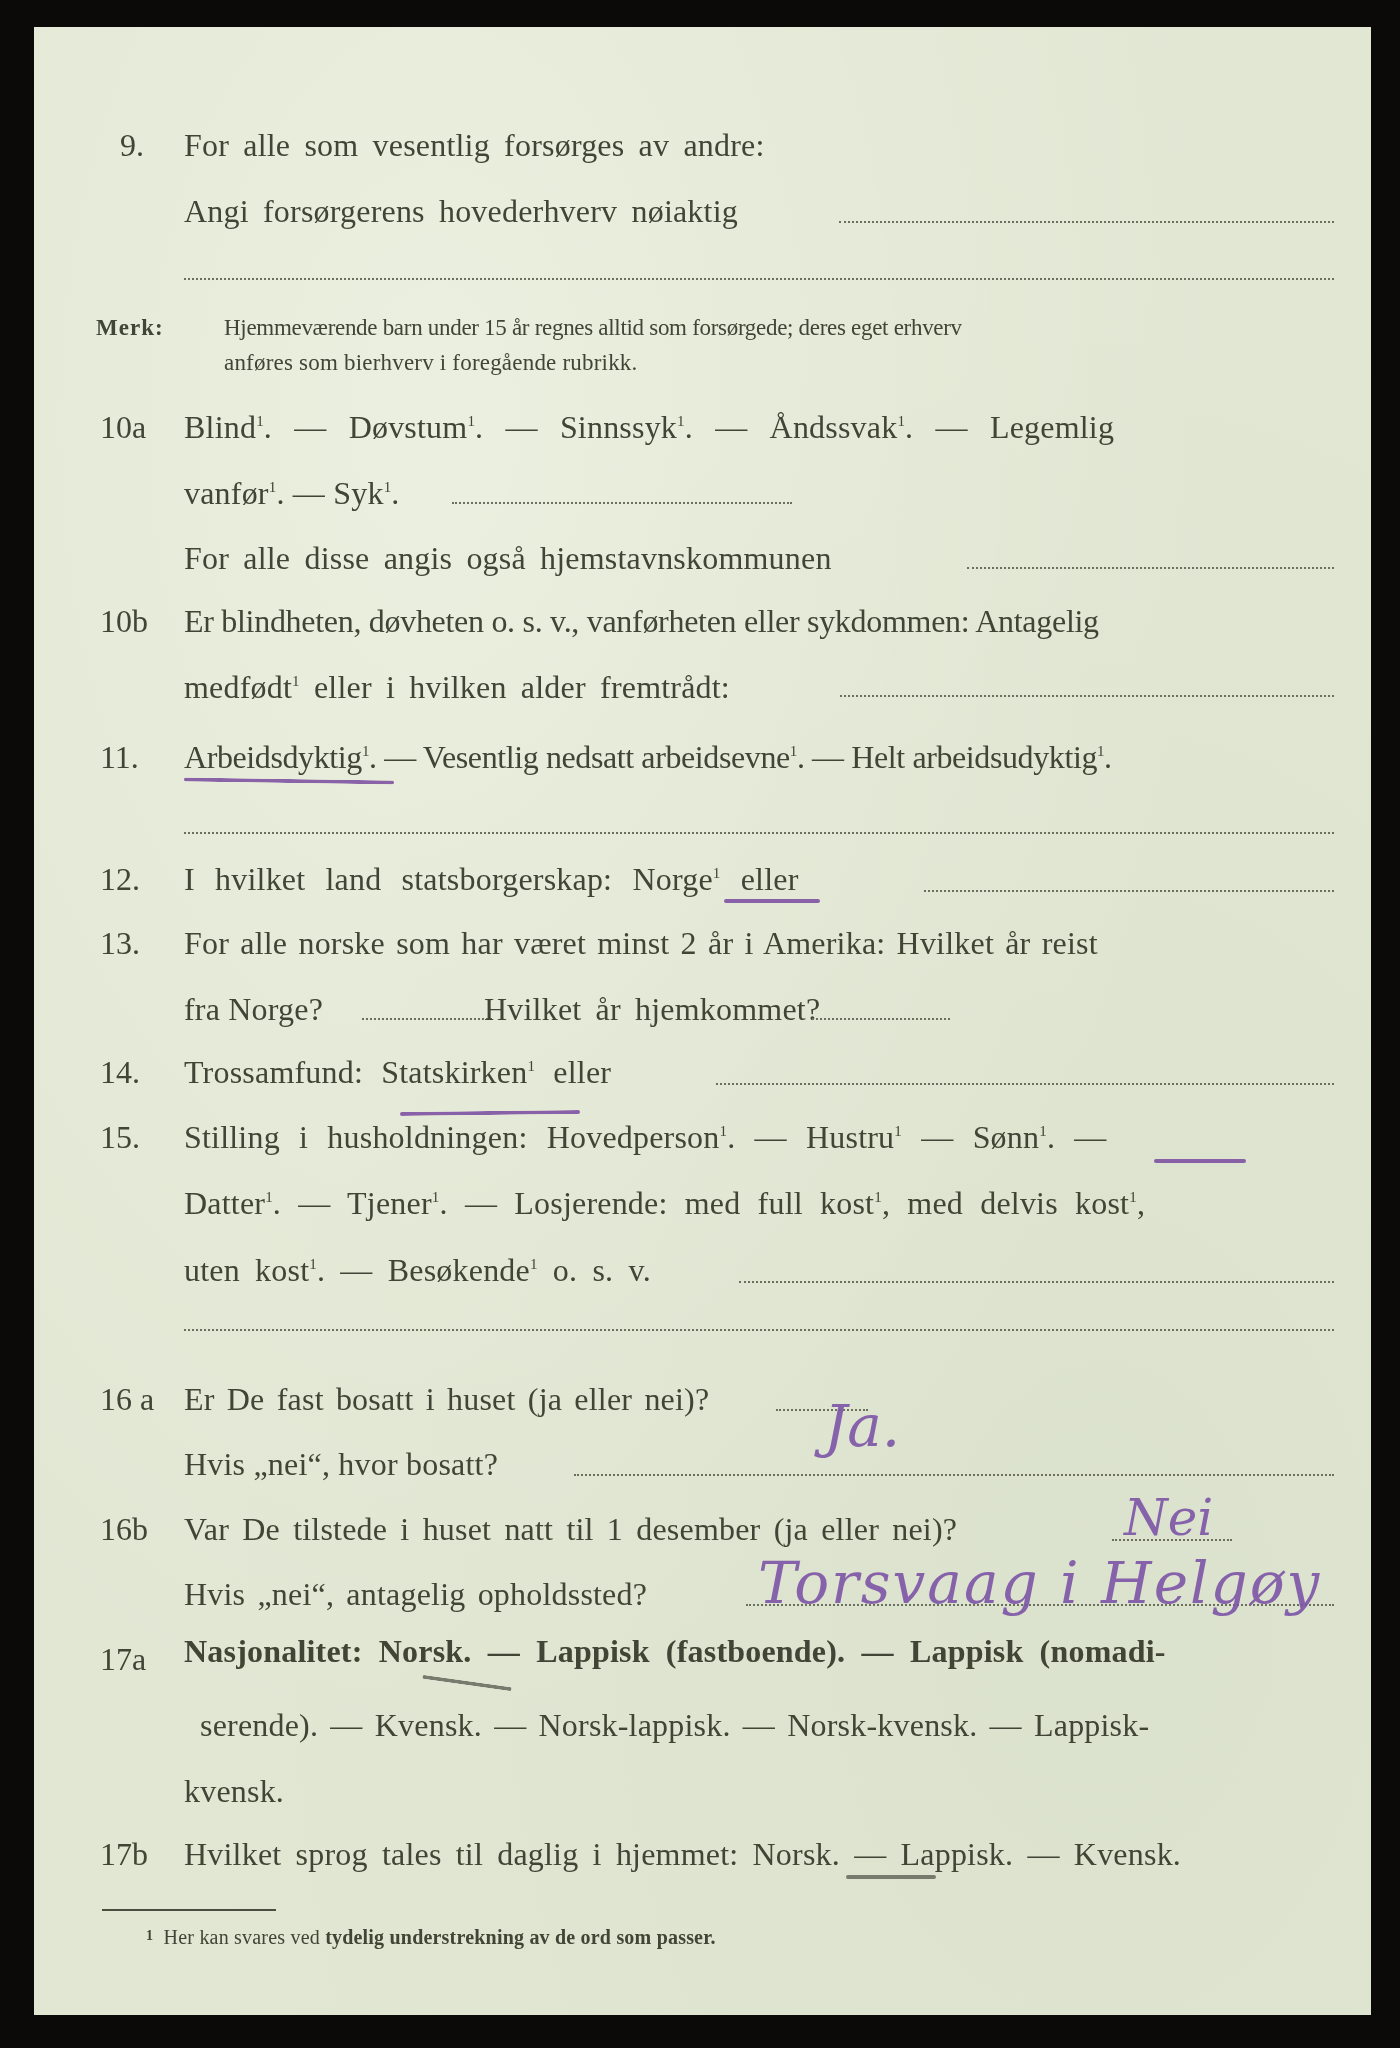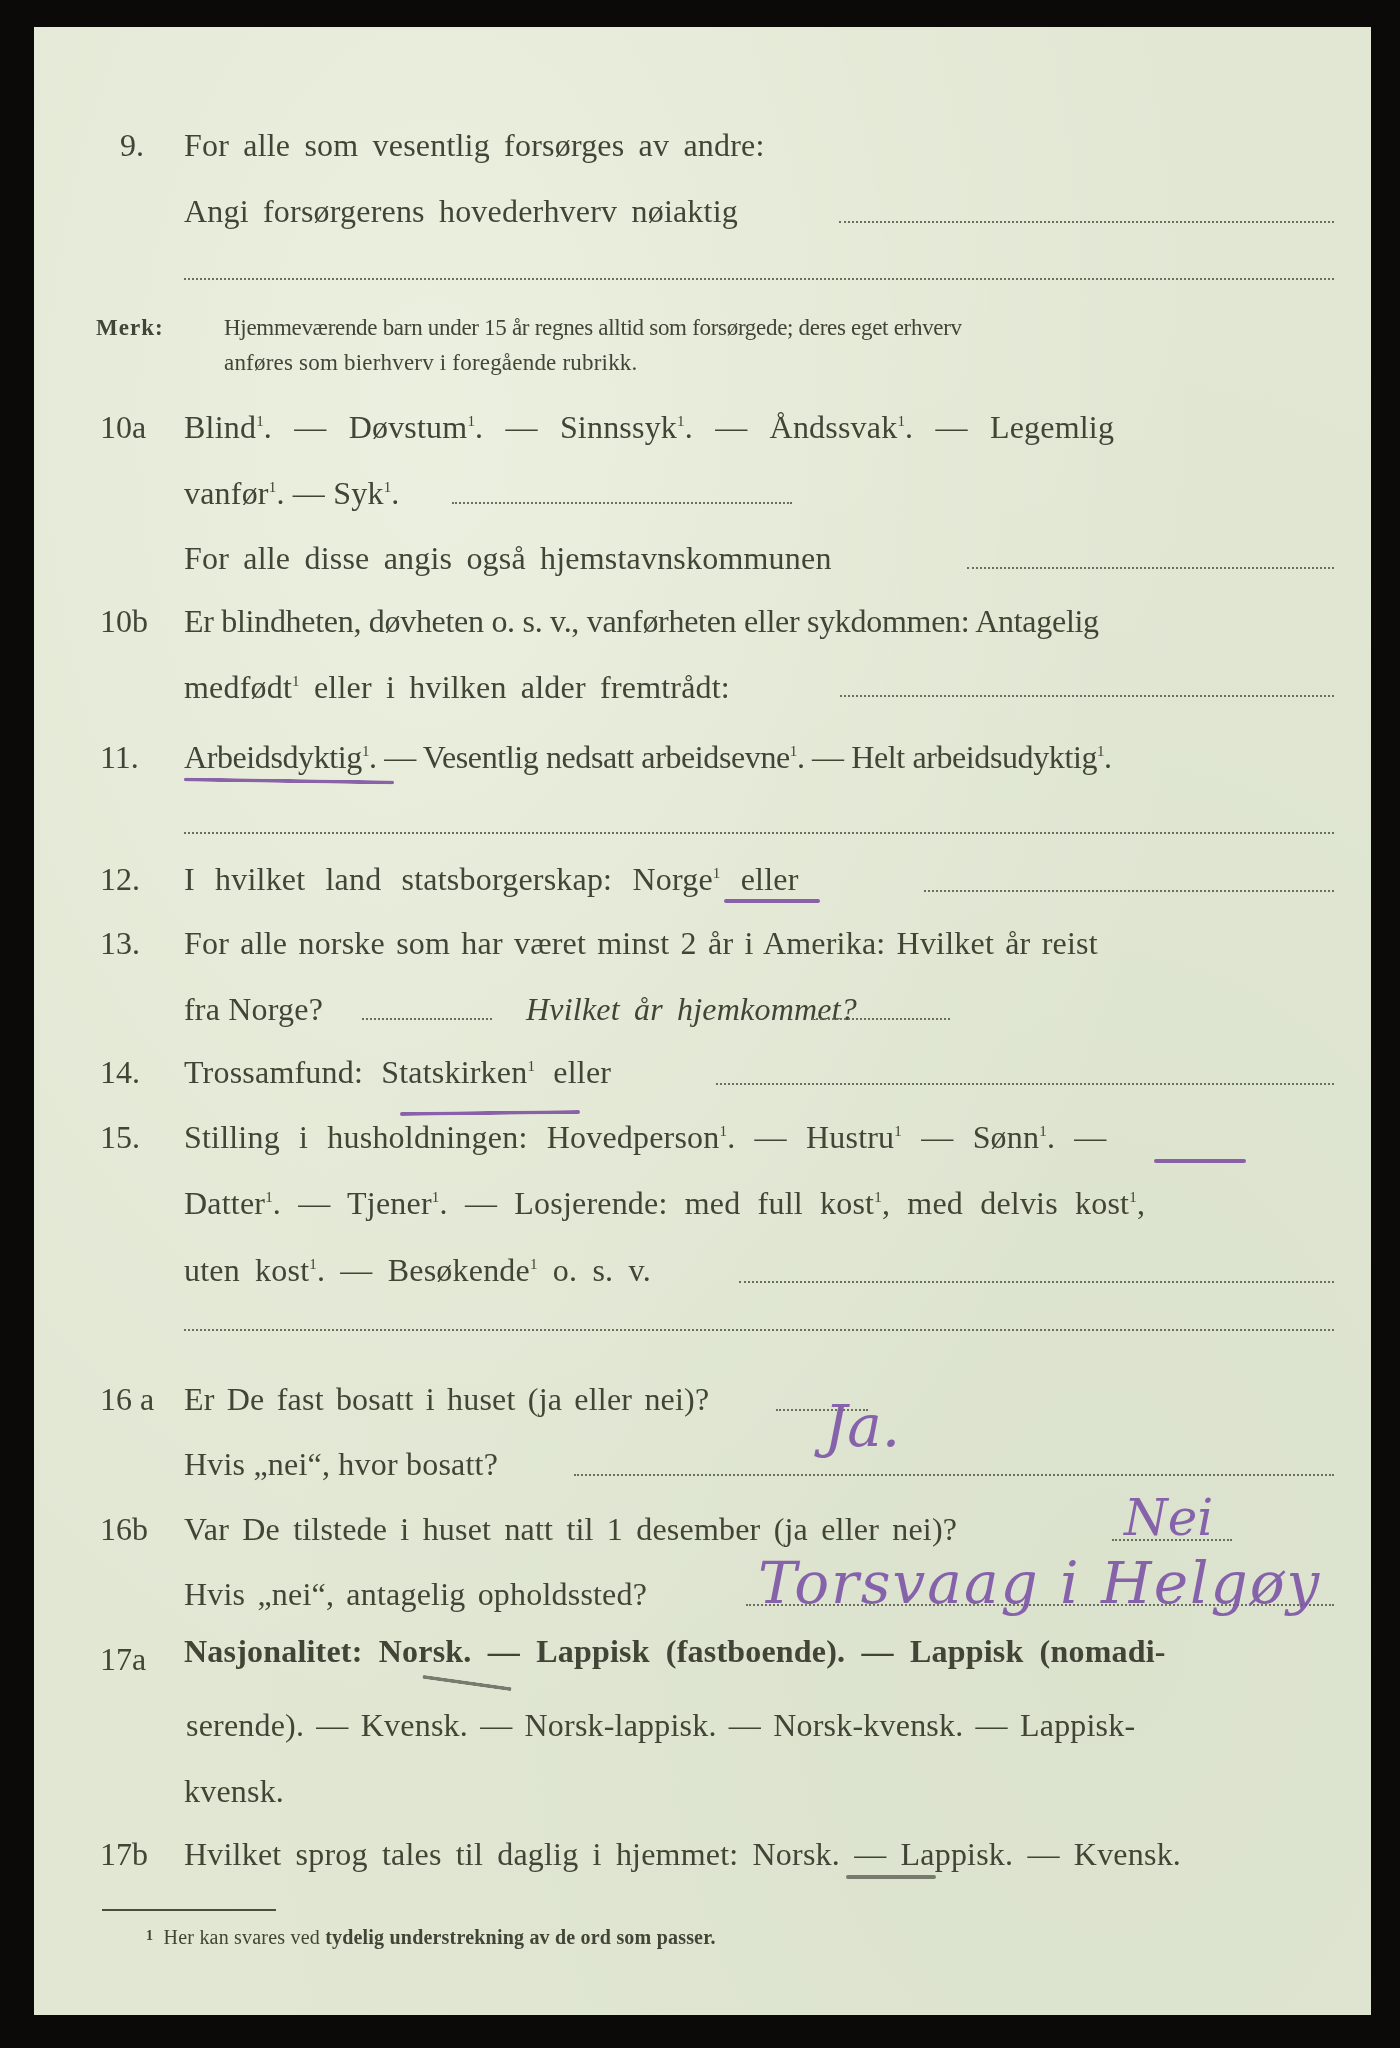--- a/index.html
+++ b/index.html
@@ -80,21 +80,21 @@
   <span class="ln" style="left:150px; top:836px; word-spacing:12px;">
     <span>I hvilket land statsborgerskap: </span><span>Norge</span><sup>1</sup><span> eller</span>
   </span>
   <div class="ul" style="left:690px; top:872px; width:96px;"></div>
   <div class="dots" style="left:890px; top:863px; width:410px;"></div>
 
   <span class="num" style="left:66px; top:900px;">13.</span>
   <span class="ln" style="left:150px; top:900px; word-spacing:3px;">For alle norske som har været minst 2 år i Amerika: Hvilket år reist</span>
   <span class="ln" style="left:150px; top:966px;">fra Norge?</span>
   <div class="dots" style="left:328px; top:991px; width:130px;"></div>
-  <span class="ln" style="left:492px; top:966px; word-spacing:6px;font-style:italic;">Hvilket år hjemkommet?</span>
+  <span class="ln" style="left:450px; top:966px; word-spacing:6px;">Hvilket år hjemkommet?</span>
   <div class="dots" style="left:778px; top:991px; width:138px;"></div>
 
   <span class="num" style="left:66px; top:1029px;">14.</span>
   <span class="ln" style="left:150px; top:1029px; word-spacing:10px;">
     <span>Trossamfund: </span><span>Statskirken</span><sup>1</sup><span> eller</span>
   </span>
   <div class="ul" style="left:366px; top:1084px; width:180px; transform:rotate(-0.6deg);"></div>
   <div class="dots" style="left:682px; top:1056px; width:618px;"></div>
 
   <span class="num" style="left:66px; top:1094px;">15.</span>
@@ -124,21 +124,21 @@
   <span class="hw" style="left:1090px; top:1468px; font-size:50px;">Nei</span>
   <span class="ln" style="left:150px; top:1551px; word-spacing:4px;">Hvis „nei“, antagelig opholdssted?</span>
   <div class="dots" style="left:712px; top:1577px; width:588px;"></div>
   <span class="hw" style="left:724px; top:1533px; font-size:58px; letter-spacing:2px;">Torsvaag i Helgøy</span>
 
   <span class="num" style="left:66px; top:1616px;">17a</span>
   <span class="ln" style="left:150px; top:1608px; word-spacing:8px;font-weight:bold;">
     <span>Nasjonalitet: </span><span>Norsk.</span><span> — Lappisk (fastboende). — Lappisk (nomadi-</span>
   </span>
   <div class="ul grey" style="left:388px; top:1654px; width:90px; transform:rotate(8deg);"></div>
-  <span class="ln" style="left:152px; top:1682px; word-spacing:4px;">serende). — Kvensk. — Norsk-lappisk. — Norsk-kvensk. — Lappisk-</span>
+  <span class="ln" style="left:166px; top:1682px; word-spacing:4px;">serende). — Kvensk. — Norsk-lappisk. — Norsk-kvensk. — Lappisk-</span>
   <span class="ln" style="left:150px; top:1748px;">kvensk.</span>
 
   <span class="num" style="left:66px; top:1811px;">17b</span>
   <span class="ln" style="left:150px; top:1811px; word-spacing:6px;">
     <span>Hvilket sprog tales til daglig i hjemmet: </span><span>Norsk.</span><span> — Lappisk. — Kvensk.</span>
   </span>
   <div class="ul grey" style="left:812px; top:1848px; width:90px;"></div>
 
   <div class="rule" style="left:68px; top:1882px; width:174px;"></div>
   <span class="ln foot" style="left:112px; top:1899px;">

